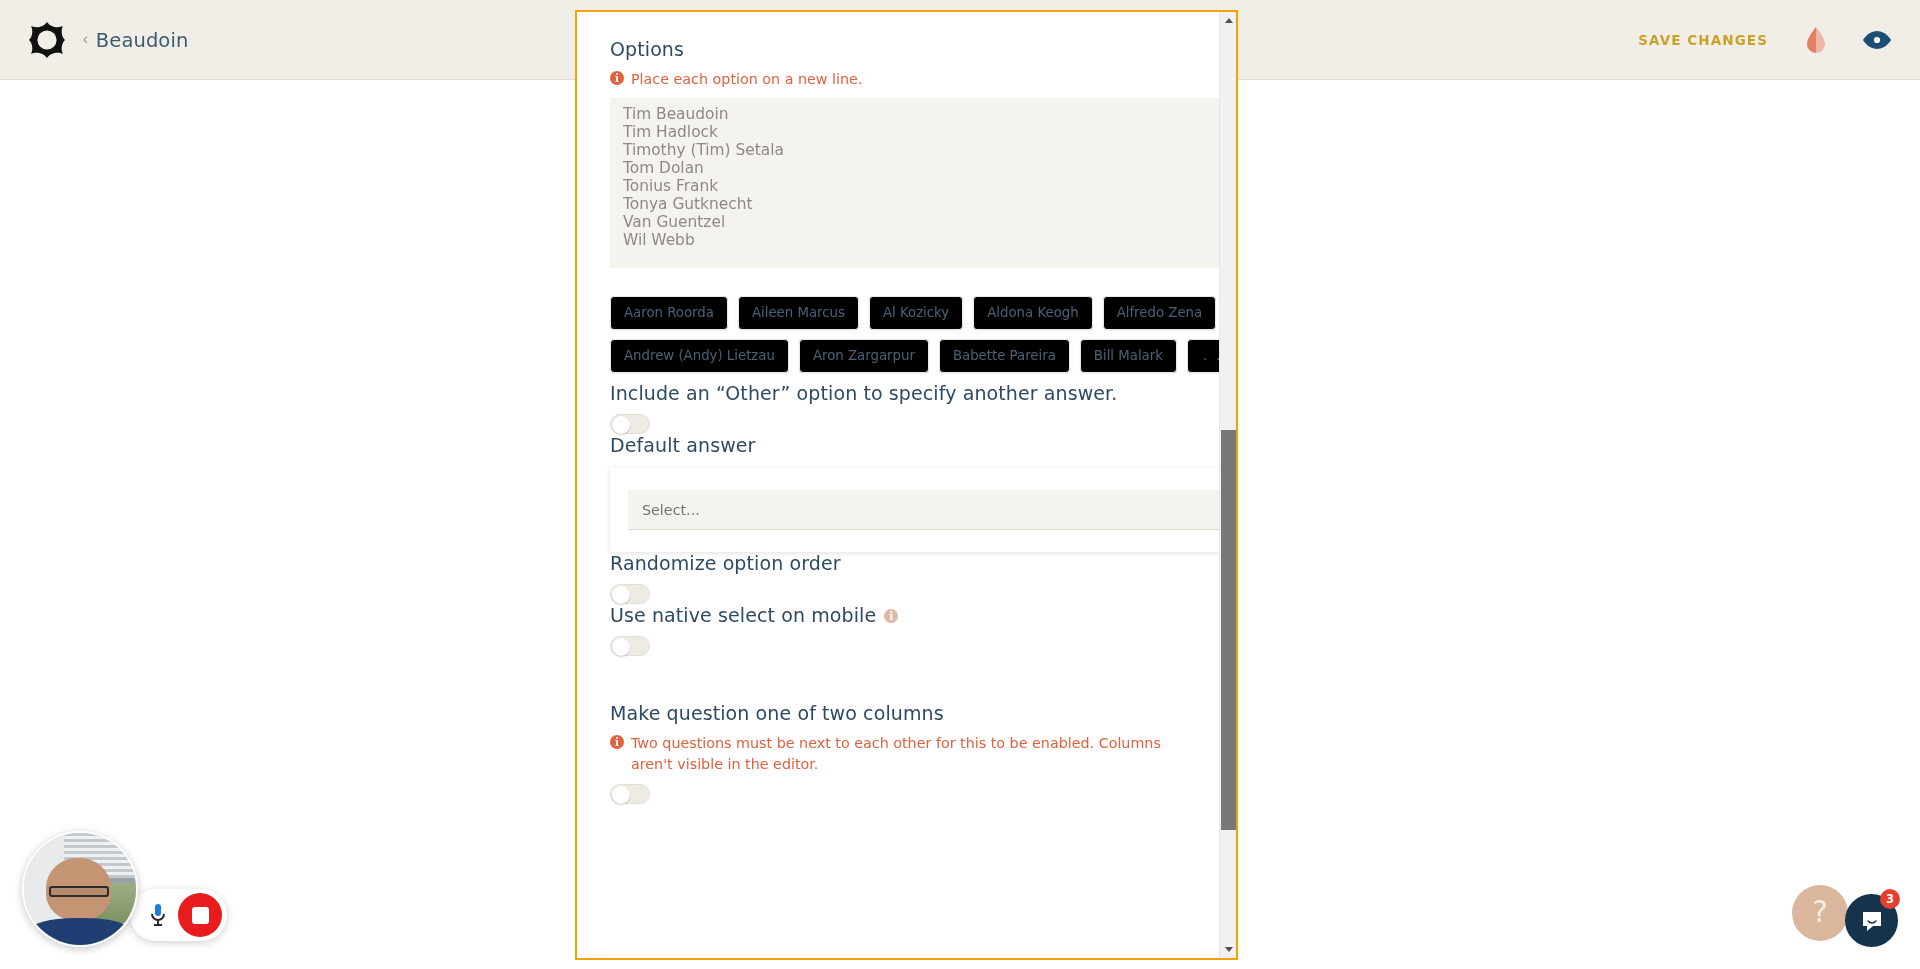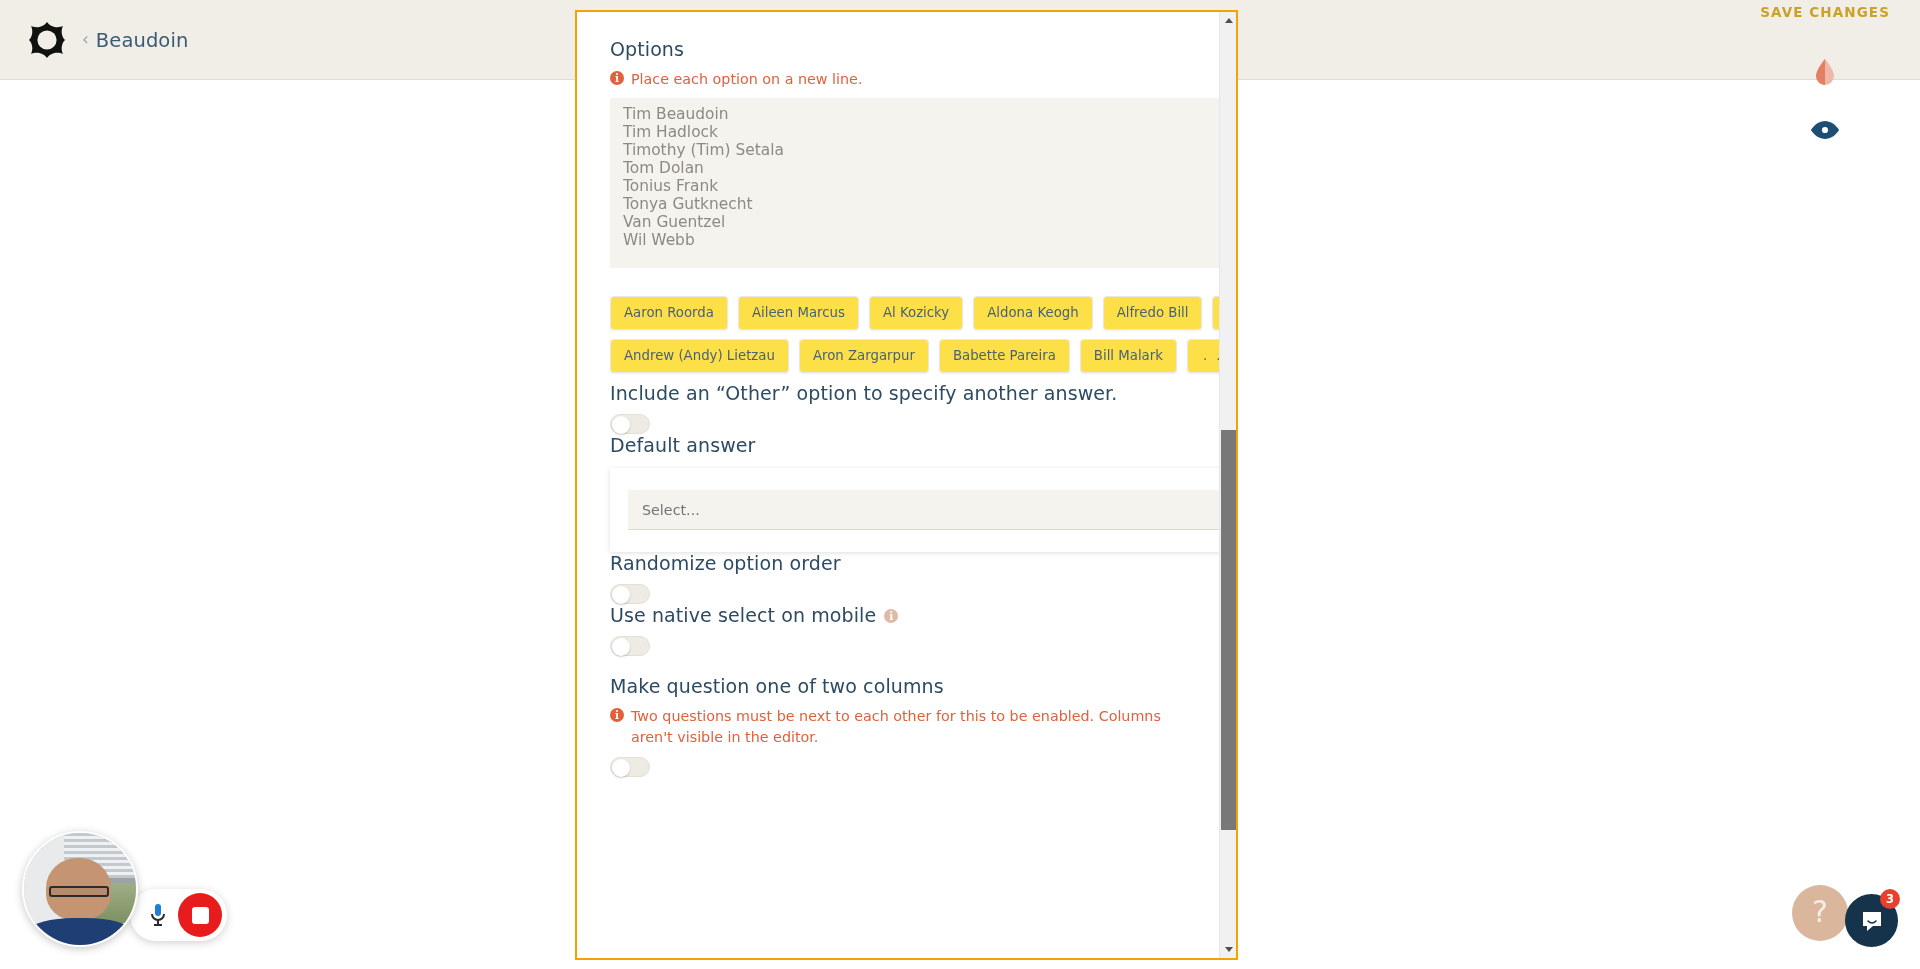--- a/index.html
+++ b/index.html
@@ -33,21 +33,21 @@
     cursor: pointer;
   }
   .crumb-chevron {
     color: #9aa3ac; font-size: 17px; line-height: 1; margin-top: -2px;
   }
   .crumb-label {
     color: #3d5a73; font-size: 19.5px; letter-spacing: 0.1px;
   }
   .topbar-right {
     position: absolute; right: 28px; top: 0; height: 80px;
-    display: flex; align-items: center; gap: 34px; flex-direction: column;
+    display: flex; align-items: center; gap: 34px;
   }
   .save-changes {
     color: #c9a227; font-size: 13.5px; font-weight: 700;
     letter-spacing: 1.1px; cursor: pointer; user-select: none;
     background: none; border: none; padding: 4px 2px;
     font-family: "DejaVu Sans", "Liberation Sans", sans-serif;
   }
   .icon-btn { background: none; border: none; padding: 0; cursor: pointer; display: flex; align-items: center; }
 
   
@@ -139,21 +139,21 @@
   .ta-scroll .arrow-dn { bottom: 0; }
   .ta-thumb {
     position: absolute; left: 1px; width: 14px;
     top: 122px; height: 26px; background: #bfbfbf;
   }
 
   
   .chips { margin-top: 28px; }
   .chip-row { display: flex; gap: 10px; margin-bottom: 9px; }
   .chip {
-    background: #fde047;
+    background: #000000;
     border: 1px solid #e8e8e8;
     border-radius: 4px;
     box-shadow: 0 1px 2px rgba(0,0,0,0.07);
     color: #4a6277; font-size: 13.3px;
     padding: 8px 13px 9px 13px;
     white-space: nowrap;
     cursor: pointer;
   }
   .chip.dots { letter-spacing: 2.5px; padding: 8px 14px 9px 15px; color: #55687a; }
 
@@ -164,21 +164,21 @@
     position: relative; cursor: pointer; margin-top: 10px;
   }
   .toggle .knob {
     position: absolute; left: 1px; top: 1px;
     width: 18px; height: 18px; border-radius: 50%;
     background: #ffffff;
     box-shadow: 0 1px 2px rgba(0,0,0,0.20);
   }
 
   .block { }
-  .block.tight { margin-top: 19px; }
+  .block.tight { margin-top: 46px; }
 
   
   .select-card {
     margin-top: 12px;
     width: 685px;
     background: #ffffff;
     box-shadow: 0 1px 5px rgba(0,0,0,0.13);
     padding: 22px 18px;
   }
   .select-field {
@@ -331,21 +331,21 @@
               </div>
           </div>
         </div>
 
         <div class="chips">
           <div class="chip-row">
             <span class="chip">Aaron Roorda</span>
             <span class="chip">Aileen Marcus</span>
             <span class="chip">Al Kozicky</span>
             <span class="chip">Aldona Keogh</span>
-            <span class="chip">Alfredo Bill</span>
+            <span class="chip">Alfredo Zena</span>
             <span class="chip">Amanda Olson</span>
           </div>
           <div class="chip-row">
             <span class="chip">Andrew (Andy) Lietzau</span>
             <span class="chip">Aron Zargarpur</span>
             <span class="chip">Babette Pareira</span>
             <span class="chip">Bill Malark</span>
             <span class="chip dots">. . .</span>
           </div>
         </div>

